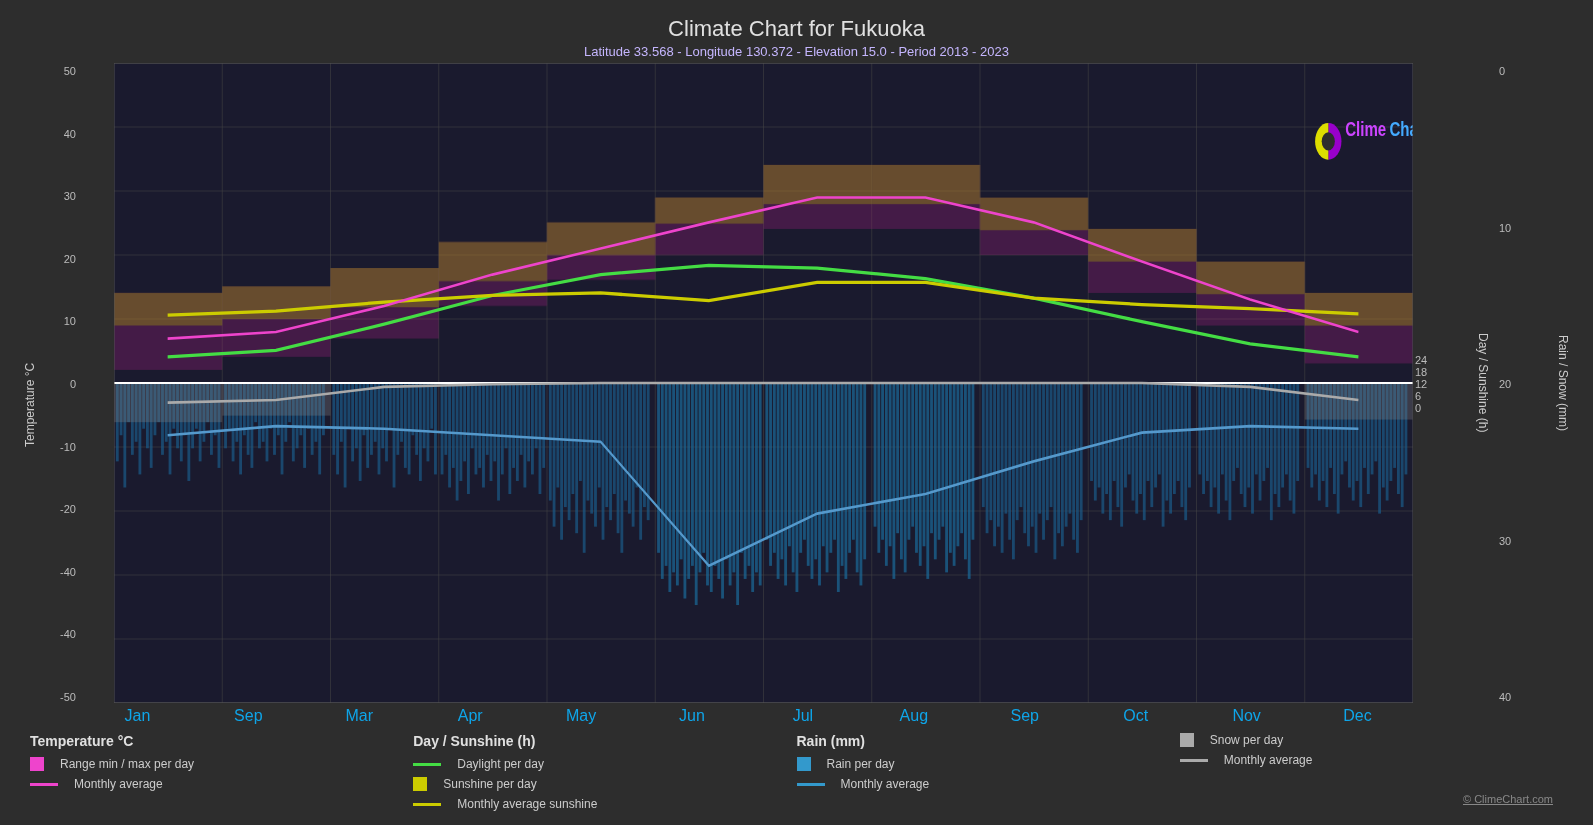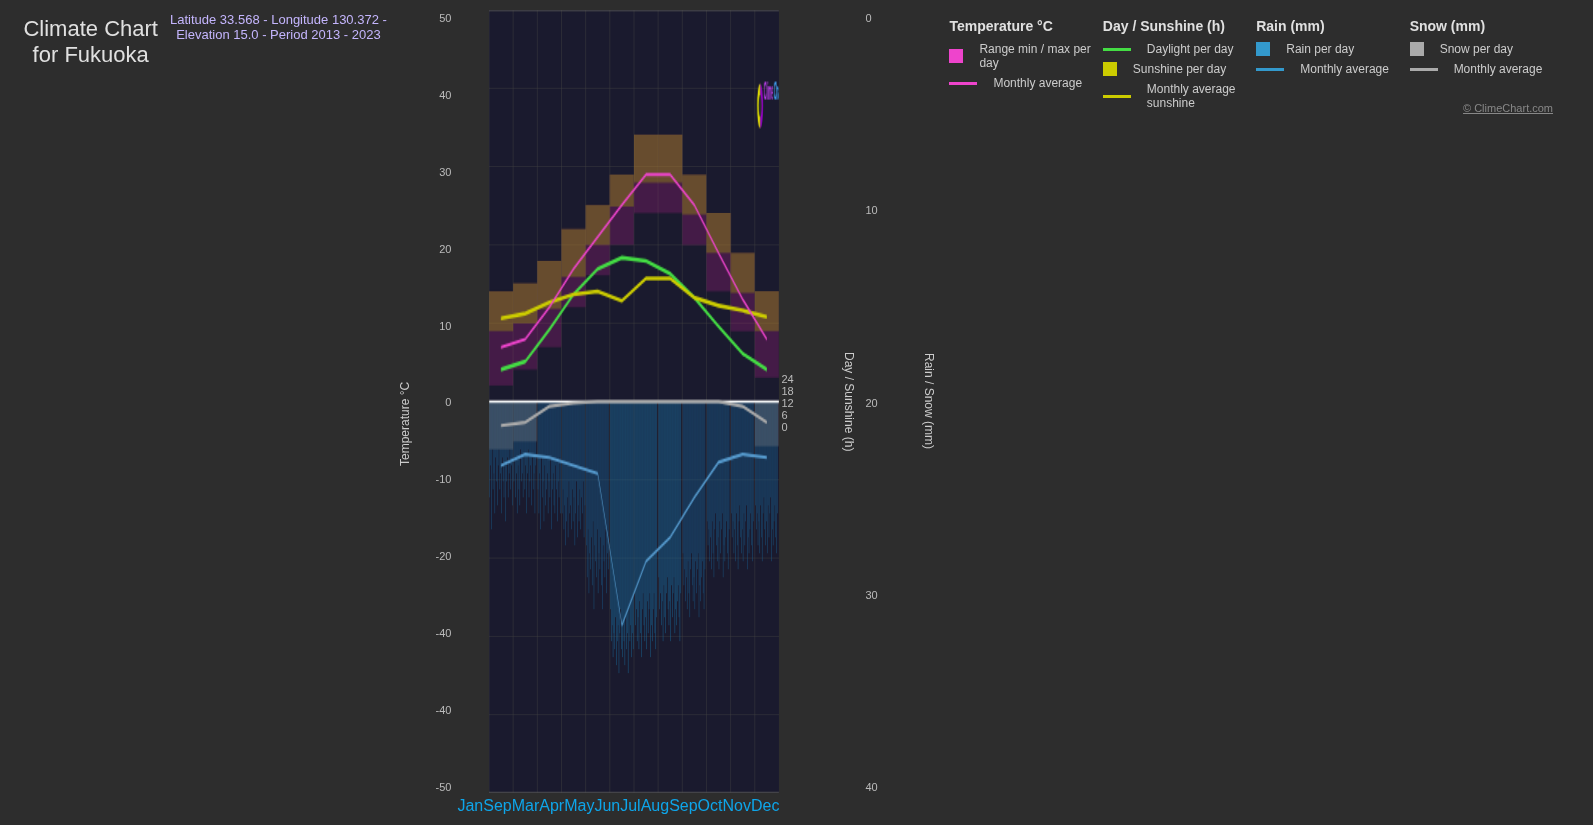--- a/index.html
+++ b/index.html
@@ -9,21 +9,21 @@
       font-family: Arial, sans-serif;
       width: 1593px;
       height: 825px;
       overflow: hidden;
     }
     .page-wrapper {
       width: 1593px;
       height: 825px;
       background: #2d2d2d;
       display: flex;
-      flex-direction: row;
+      flex-direction: column;
       padding: 10px 20px 10px 20px;
     }
     .chart-title {
       text-align: center;
       color: #e0e0e0;
       font-size: 22px;
       font-weight: normal;
       margin-top: 6px;
     }
     .chart-subtitle {
@@ -756,21 +756,20 @@
         <div class="legend-rect" style="background:#3399cc;"></div>
         <span>Rain per day</span>
       </div>
       <div class="legend-item">
         <div class="legend-line" style="background:#3399cc;"></div>
         <span>Monthly average</span>
       </div>
     </div>
 
     <div class="legend-col">
-      <div class="legend-col-title">Snow (mm)</div>
       <div class="legend-item">
         <div class="legend-rect" style="background:#aaa;"></div>
         <span>Snow per day</span>
       </div>
       <div class="legend-item">
         <div class="legend-line" style="background:#aaa;"></div>
         <span>Monthly average</span>
       </div>
       <div class="copyright" style="padding-top:20px;text-decoration:underline;">© ClimeChart.com</div>
     </div>

